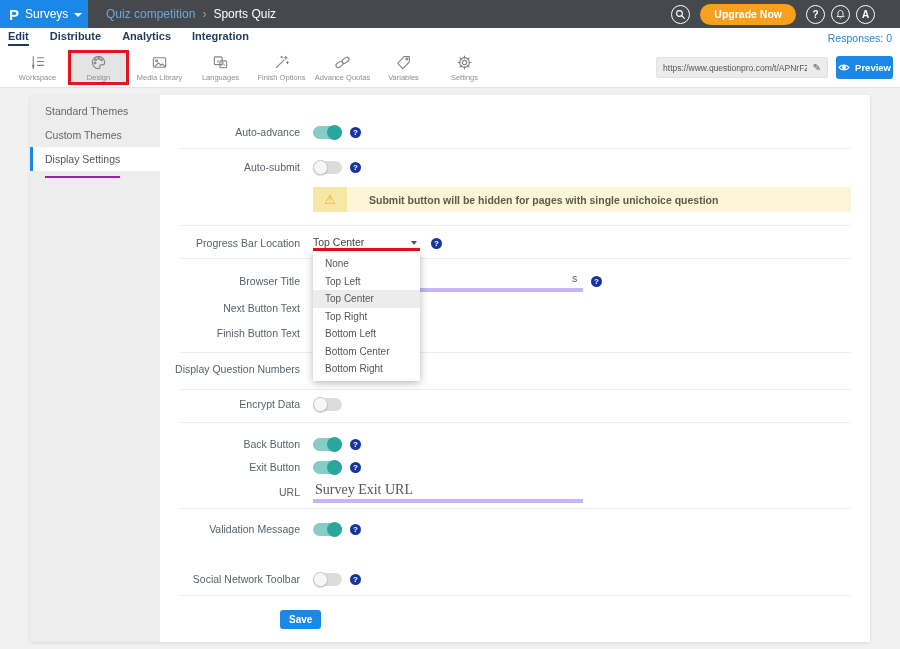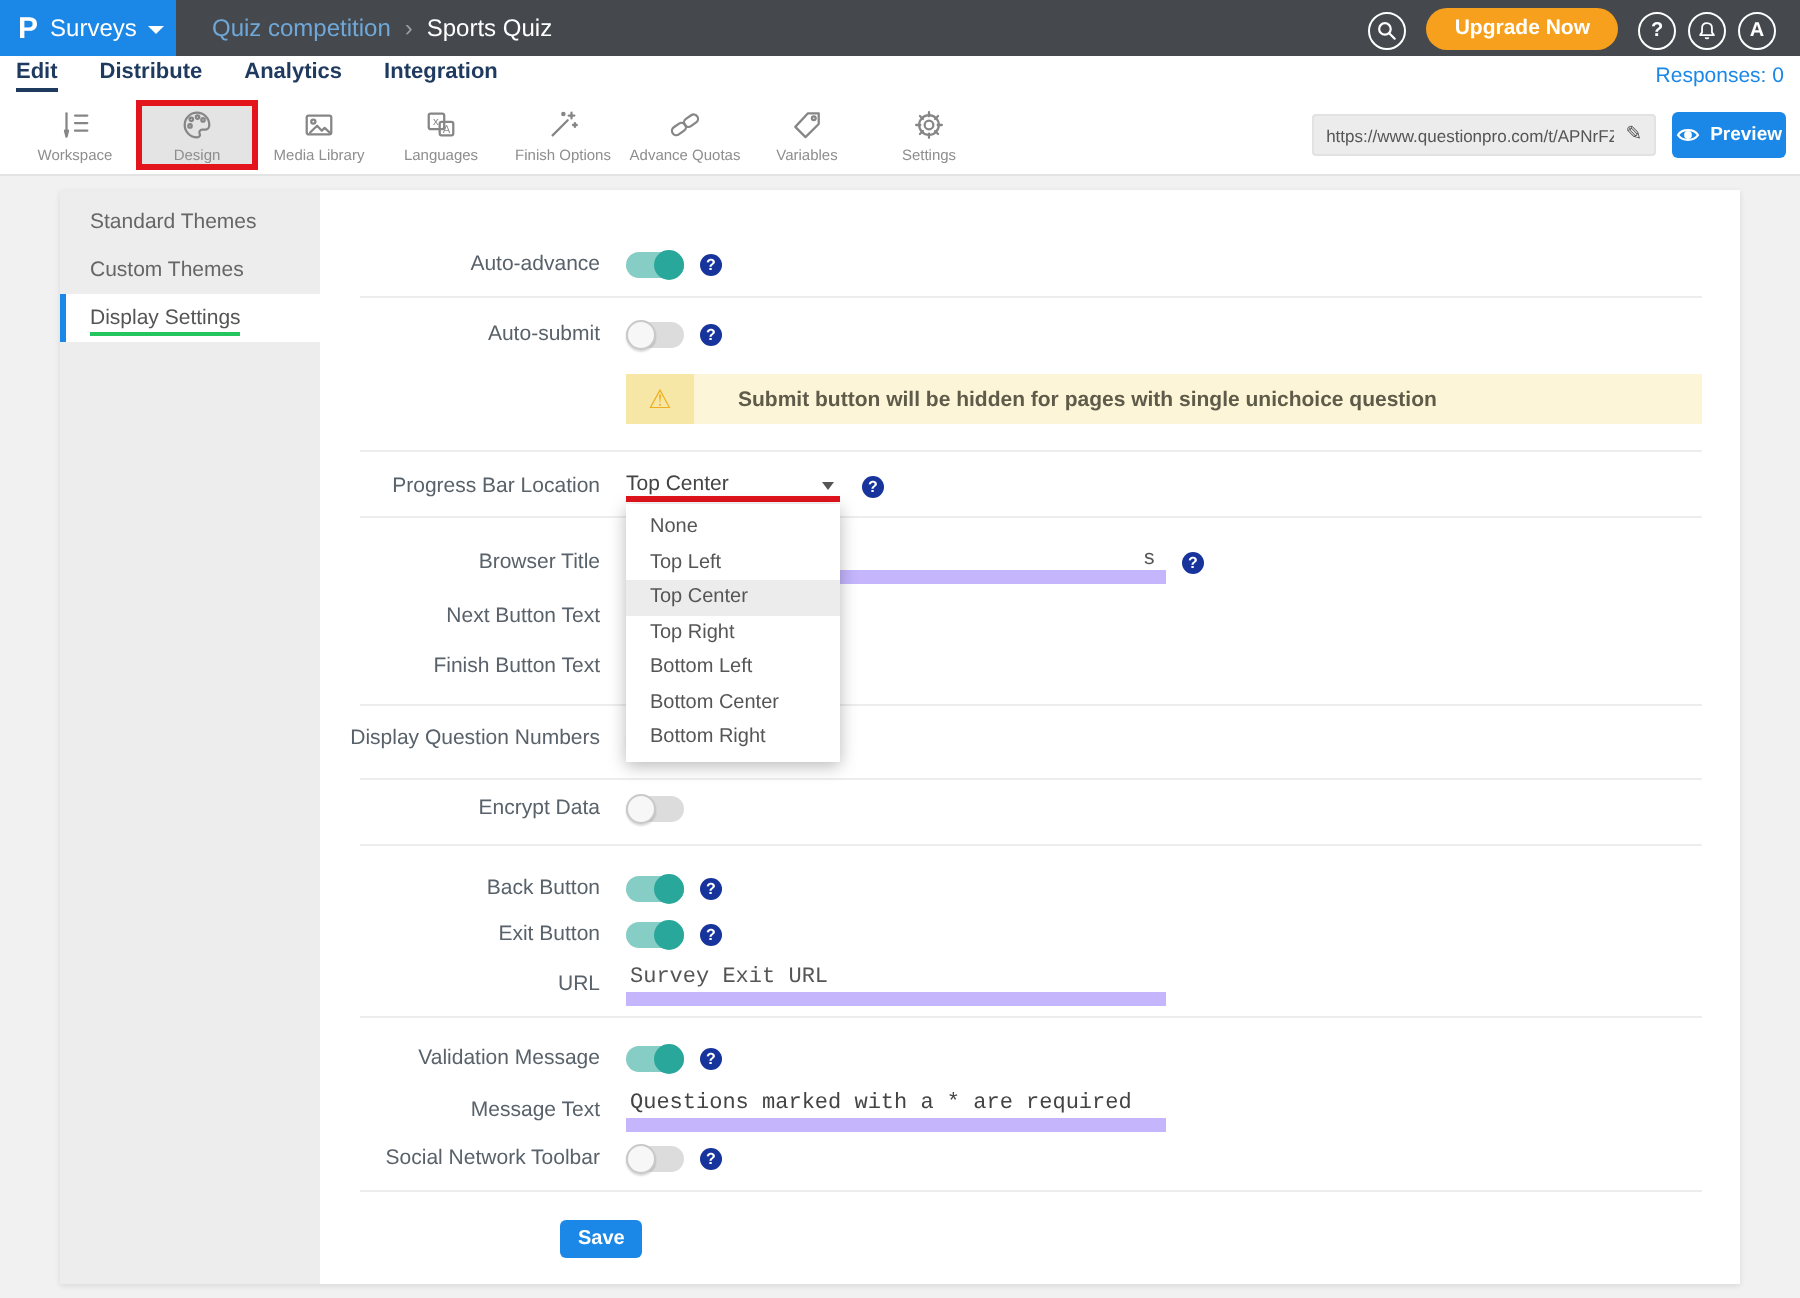--- a/index.html
+++ b/index.html
@@ -11,21 +11,21 @@
   .brand { width:88px; height:28px; background:#1b87e6; color:#fff; display:flex;
     align-items:center; padding-left:9px; gap:6px; cursor:pointer; }
   .brand .logo { font-weight:700; font-size:15px; }
   .brand .bname { font-size:12px; }
   .brand .caret { width:0; height:0; border-left:4px solid transparent;
     border-right:4px solid transparent; border-top:4px solid #fff; margin-top:1px; }
   .crumbs { display:flex; align-items:center; gap:7px; margin-left:18px; font-size:12px; }
   .crumb-parent { color:#6fa8d8; cursor:pointer; }
   .crumb-sep { color:#9aa0a6; font-size:12px; }
   .crumb-current { color:#ffffff; }
-  .topbar-right { margin-left:auto; display:flex; align-items:flex-end; gap:6px; padding-right:12px; }
+  .topbar-right { margin-left:auto; display:flex; align-items:center; gap:6px; padding-right:25px; }
   .circle-btn { width:19px; height:19px; border:1.5px solid #fff; border-radius:50%;
     color:#fff; font-size:10px; font-weight:700; display:flex; align-items:center;
     justify-content:center; cursor:pointer; }
   .upgrade { background:#f7a01d; color:#fff; font-size:10.5px; font-weight:700;
     border:none; border-radius:11px; height:21px; padding:0 14px; margin:0 4px; cursor:pointer; }
 
   
   .nav { height:20px; background:#fff; display:flex; align-items:center; font-size:11px; }
   .nav-tab { color:#1e3a5f; font-weight:700; margin-left:21px; padding-bottom:2px;
     cursor:pointer; border-bottom:2px solid transparent; }
@@ -56,21 +56,21 @@
   .preview-btn svg { stroke:#fff; fill:none; stroke-width:1.1; }
 
   
   .content { position:relative; height:561px; }
   .panel { position:absolute; left:30px; top:7px; width:840px; height:547px;
     display:flex; box-shadow:0 1px 3px rgba(0,0,0,0.10); }
   .sidebar { width:130px; background:#ededee; padding-top:4px; }
   .side-item { height:24px; line-height:24px; padding-left:12px; font-size:10.5px;
     color:#666; cursor:pointer; border-left:3px solid transparent; }
   .side-item.active { background:#fff; border-left-color:#1b87e6; color:#555; }
-  .side-item.active .side-label { border-bottom:2px solid #22c55e; padding-bottom:1px; }
+  .side-item.active .side-label { border-bottom:2px solid #a21caf; padding-bottom:11px; }
   .main { position:relative; flex:1; background:#fff; font-size:10.5px; }
 
   .row { position:absolute; left:0; right:0; height:18px; display:flex; align-items:center; }
   .lbl { width:153px; text-align:right; padding-right:13px; color:#59626a; font-size:10.5px; }
   .ctl { display:flex; align-items:center; }
   .hr { position:absolute; left:20px; width:671px; height:1px; background:#ededed; }
 
   
   .toggle { position:relative; width:29px; height:13px; border-radius:7px; cursor:pointer;
     margin-right:8px; }
@@ -99,23 +99,23 @@
   .select .sel-caret { position:absolute; right:3px; top:6px; width:0; height:0;
     border-left:3.5px solid transparent; border-right:3.5px solid transparent;
     border-top:4px solid #555; }
   .menu { position:absolute; left:153px; top:157px; width:107px; background:#fff;
     box-shadow:0 2px 8px rgba(0,0,0,0.28); z-index:20; padding:3px 0; }
   .opt { height:17.5px; line-height:17.5px; padding-left:12px; font-size:10px; color:#555;
     cursor:pointer; }
   .opt.sel { background:#ececec; }
 
   
-  .uline { width:270px; border:none; border-bottom:7px solid #c4b5fd; font-size:11px;
+  .uline { width:270px; border:none; border-bottom:4px solid #c4b5fd; font-size:14px;
     color:#444; outline:none; background:transparent; padding:1px 2px;
-    font-family:Liberation Mono, monospace; margin-right:8px; }
+    font-family:Liberation Serif, serif; margin-right:8px; }
   .uline::placeholder { color:#555; opacity:1; }
   .frag { position:absolute; left:259px; top:2px; font-size:10.5px; color:#555; }
 
   .save-btn { position:absolute; left:120px; top:515px; background:#1b87e6; color:#fff;
     border:none; border-radius:3px; font-size:10px; font-weight:700; padding:4px 9px;
     cursor:pointer; }
 </style>
 </head>
 <body>
 
@@ -372,26 +372,20 @@
       <div class="row" style="top:425px">
         <div class="lbl">Validation Message</div>
         <div class="ctl">
           <div class="toggle on">
               <div class="knob"></div>
             </div>
           <div class="help">?</div>
         </div>
       </div>
 
-      <div class="row" style="top:451px">
-        <div class="lbl">Message Text</div>
-        <div class="ctl">
-          <input class="uline" value="Questions marked with a * are required" style="">
-        </div>
-      </div>
 
       <div class="row" style="top:475px">
         <div class="lbl">Social Network Toolbar</div>
         <div class="ctl">
           <div class="toggle off">
               <div class="knob"></div>
             </div>
           <div class="help">?</div>
         </div>
       </div>

